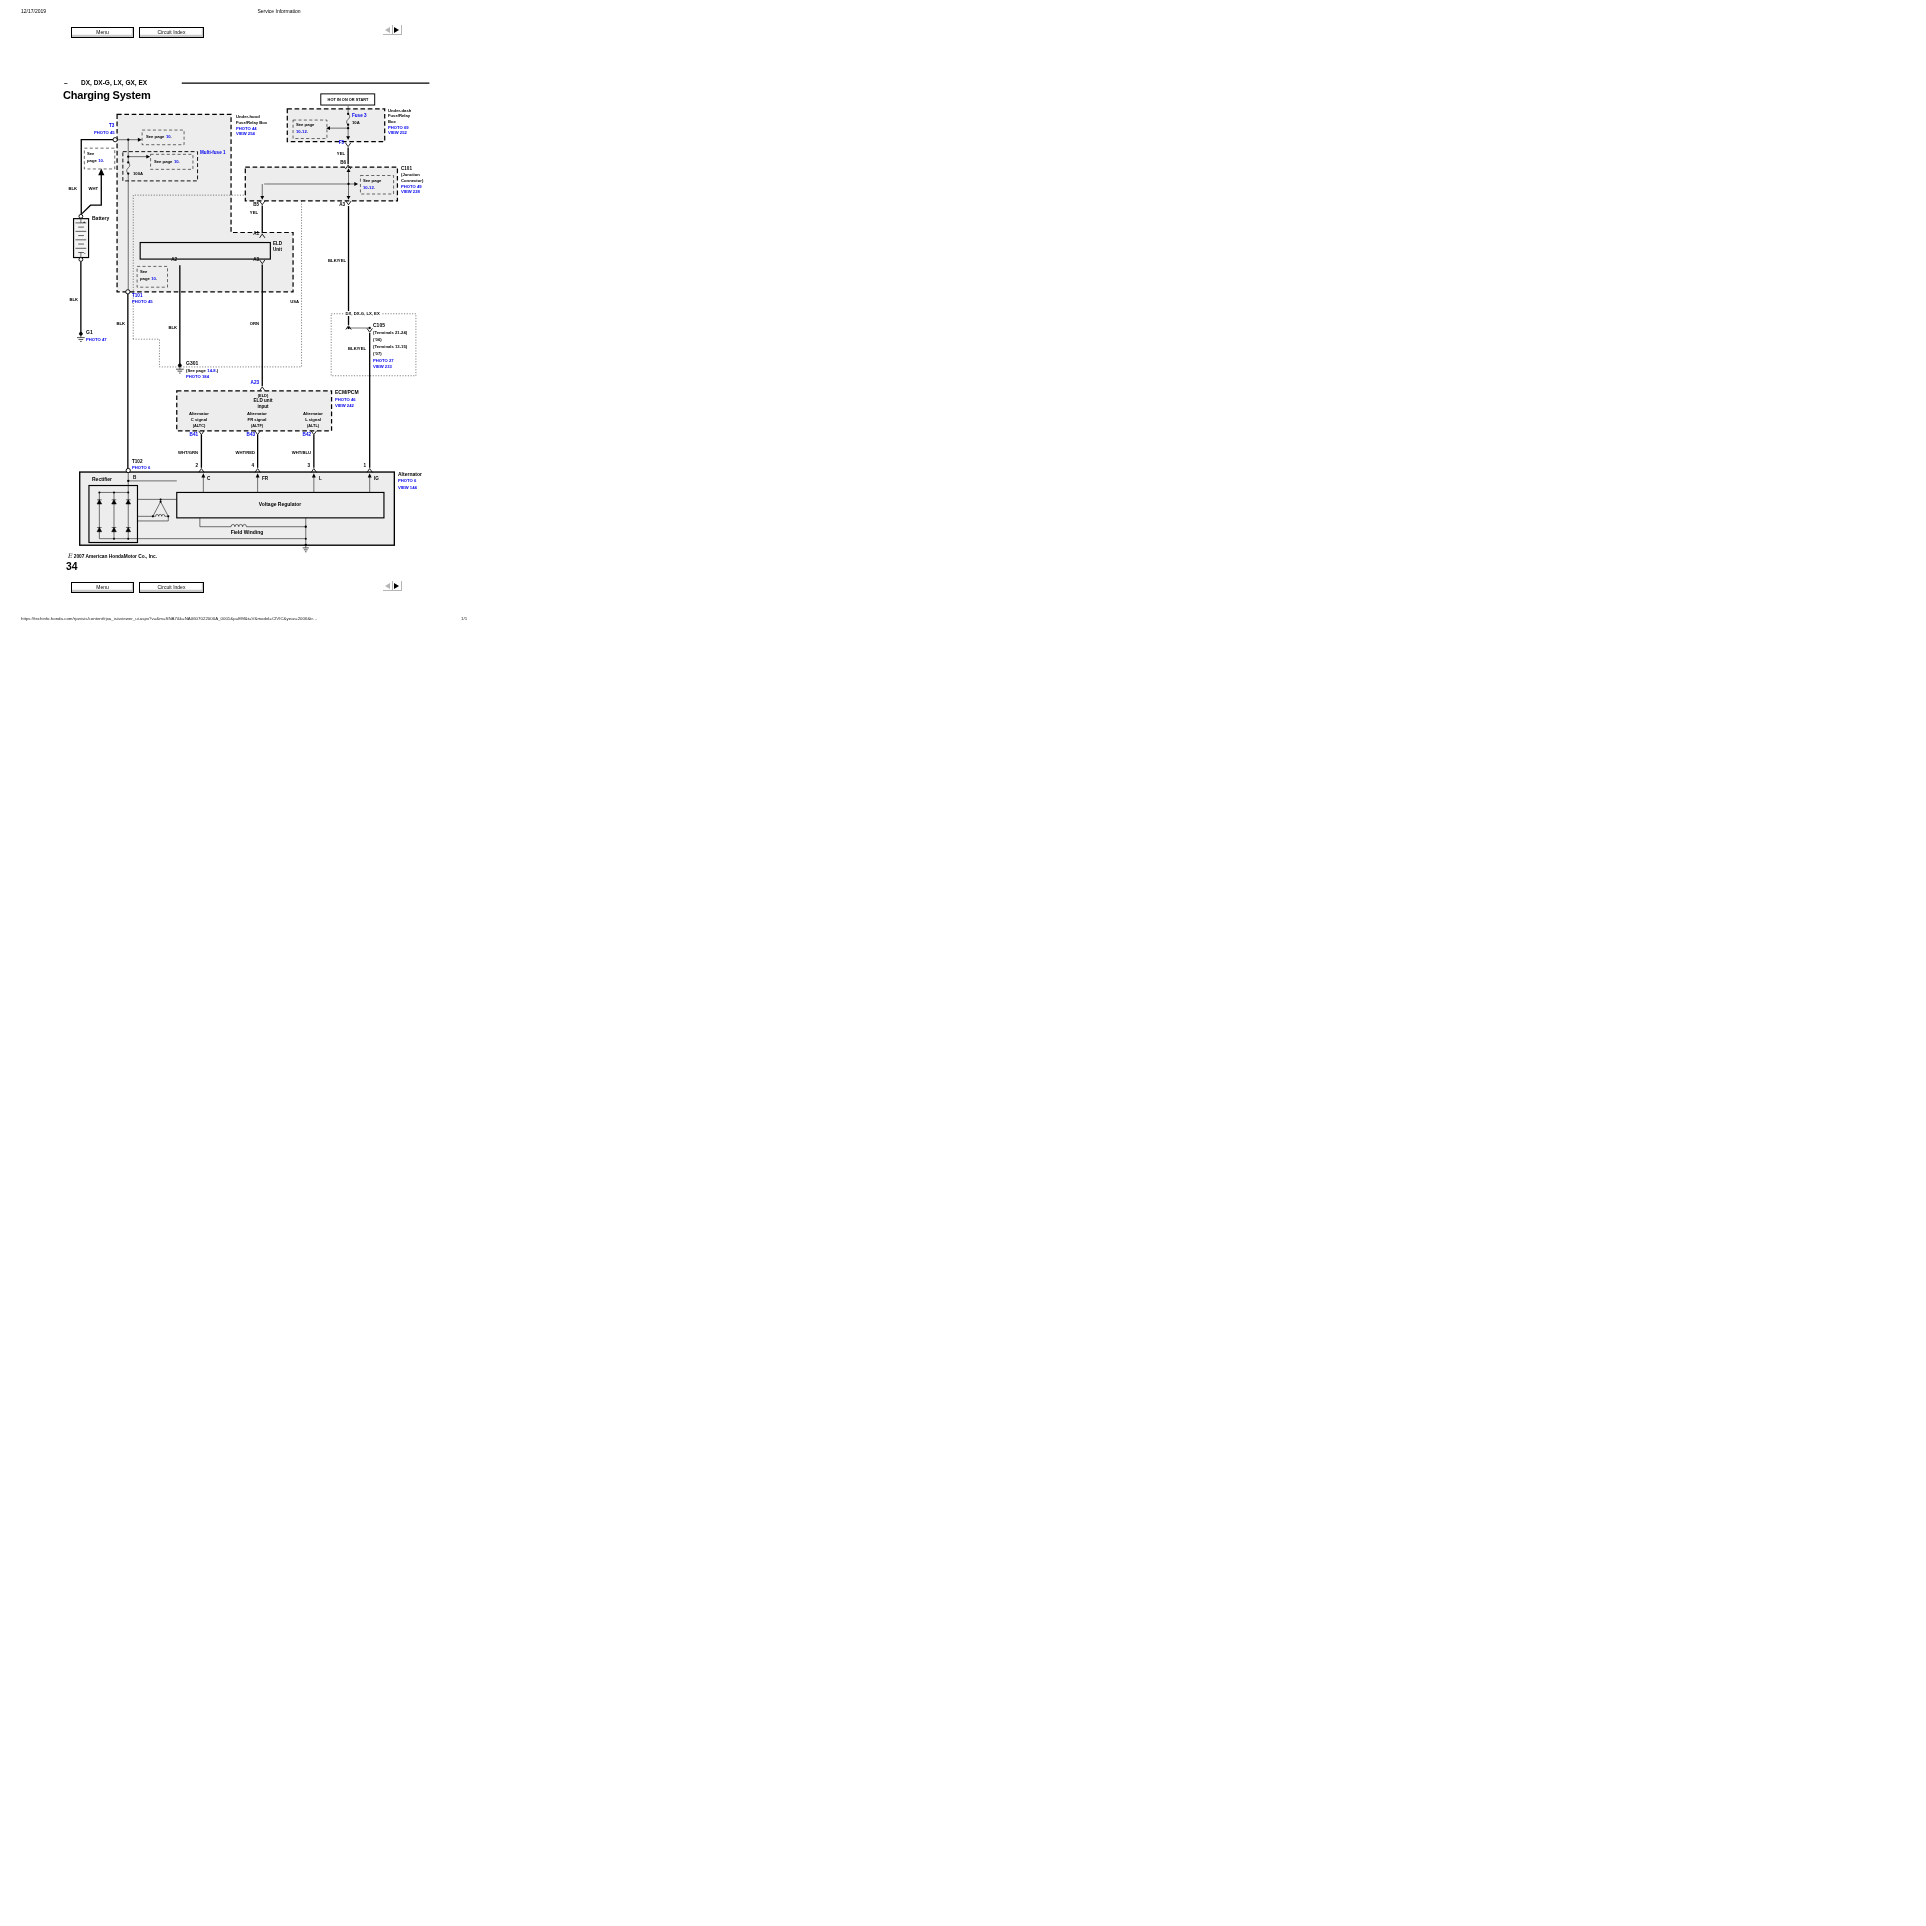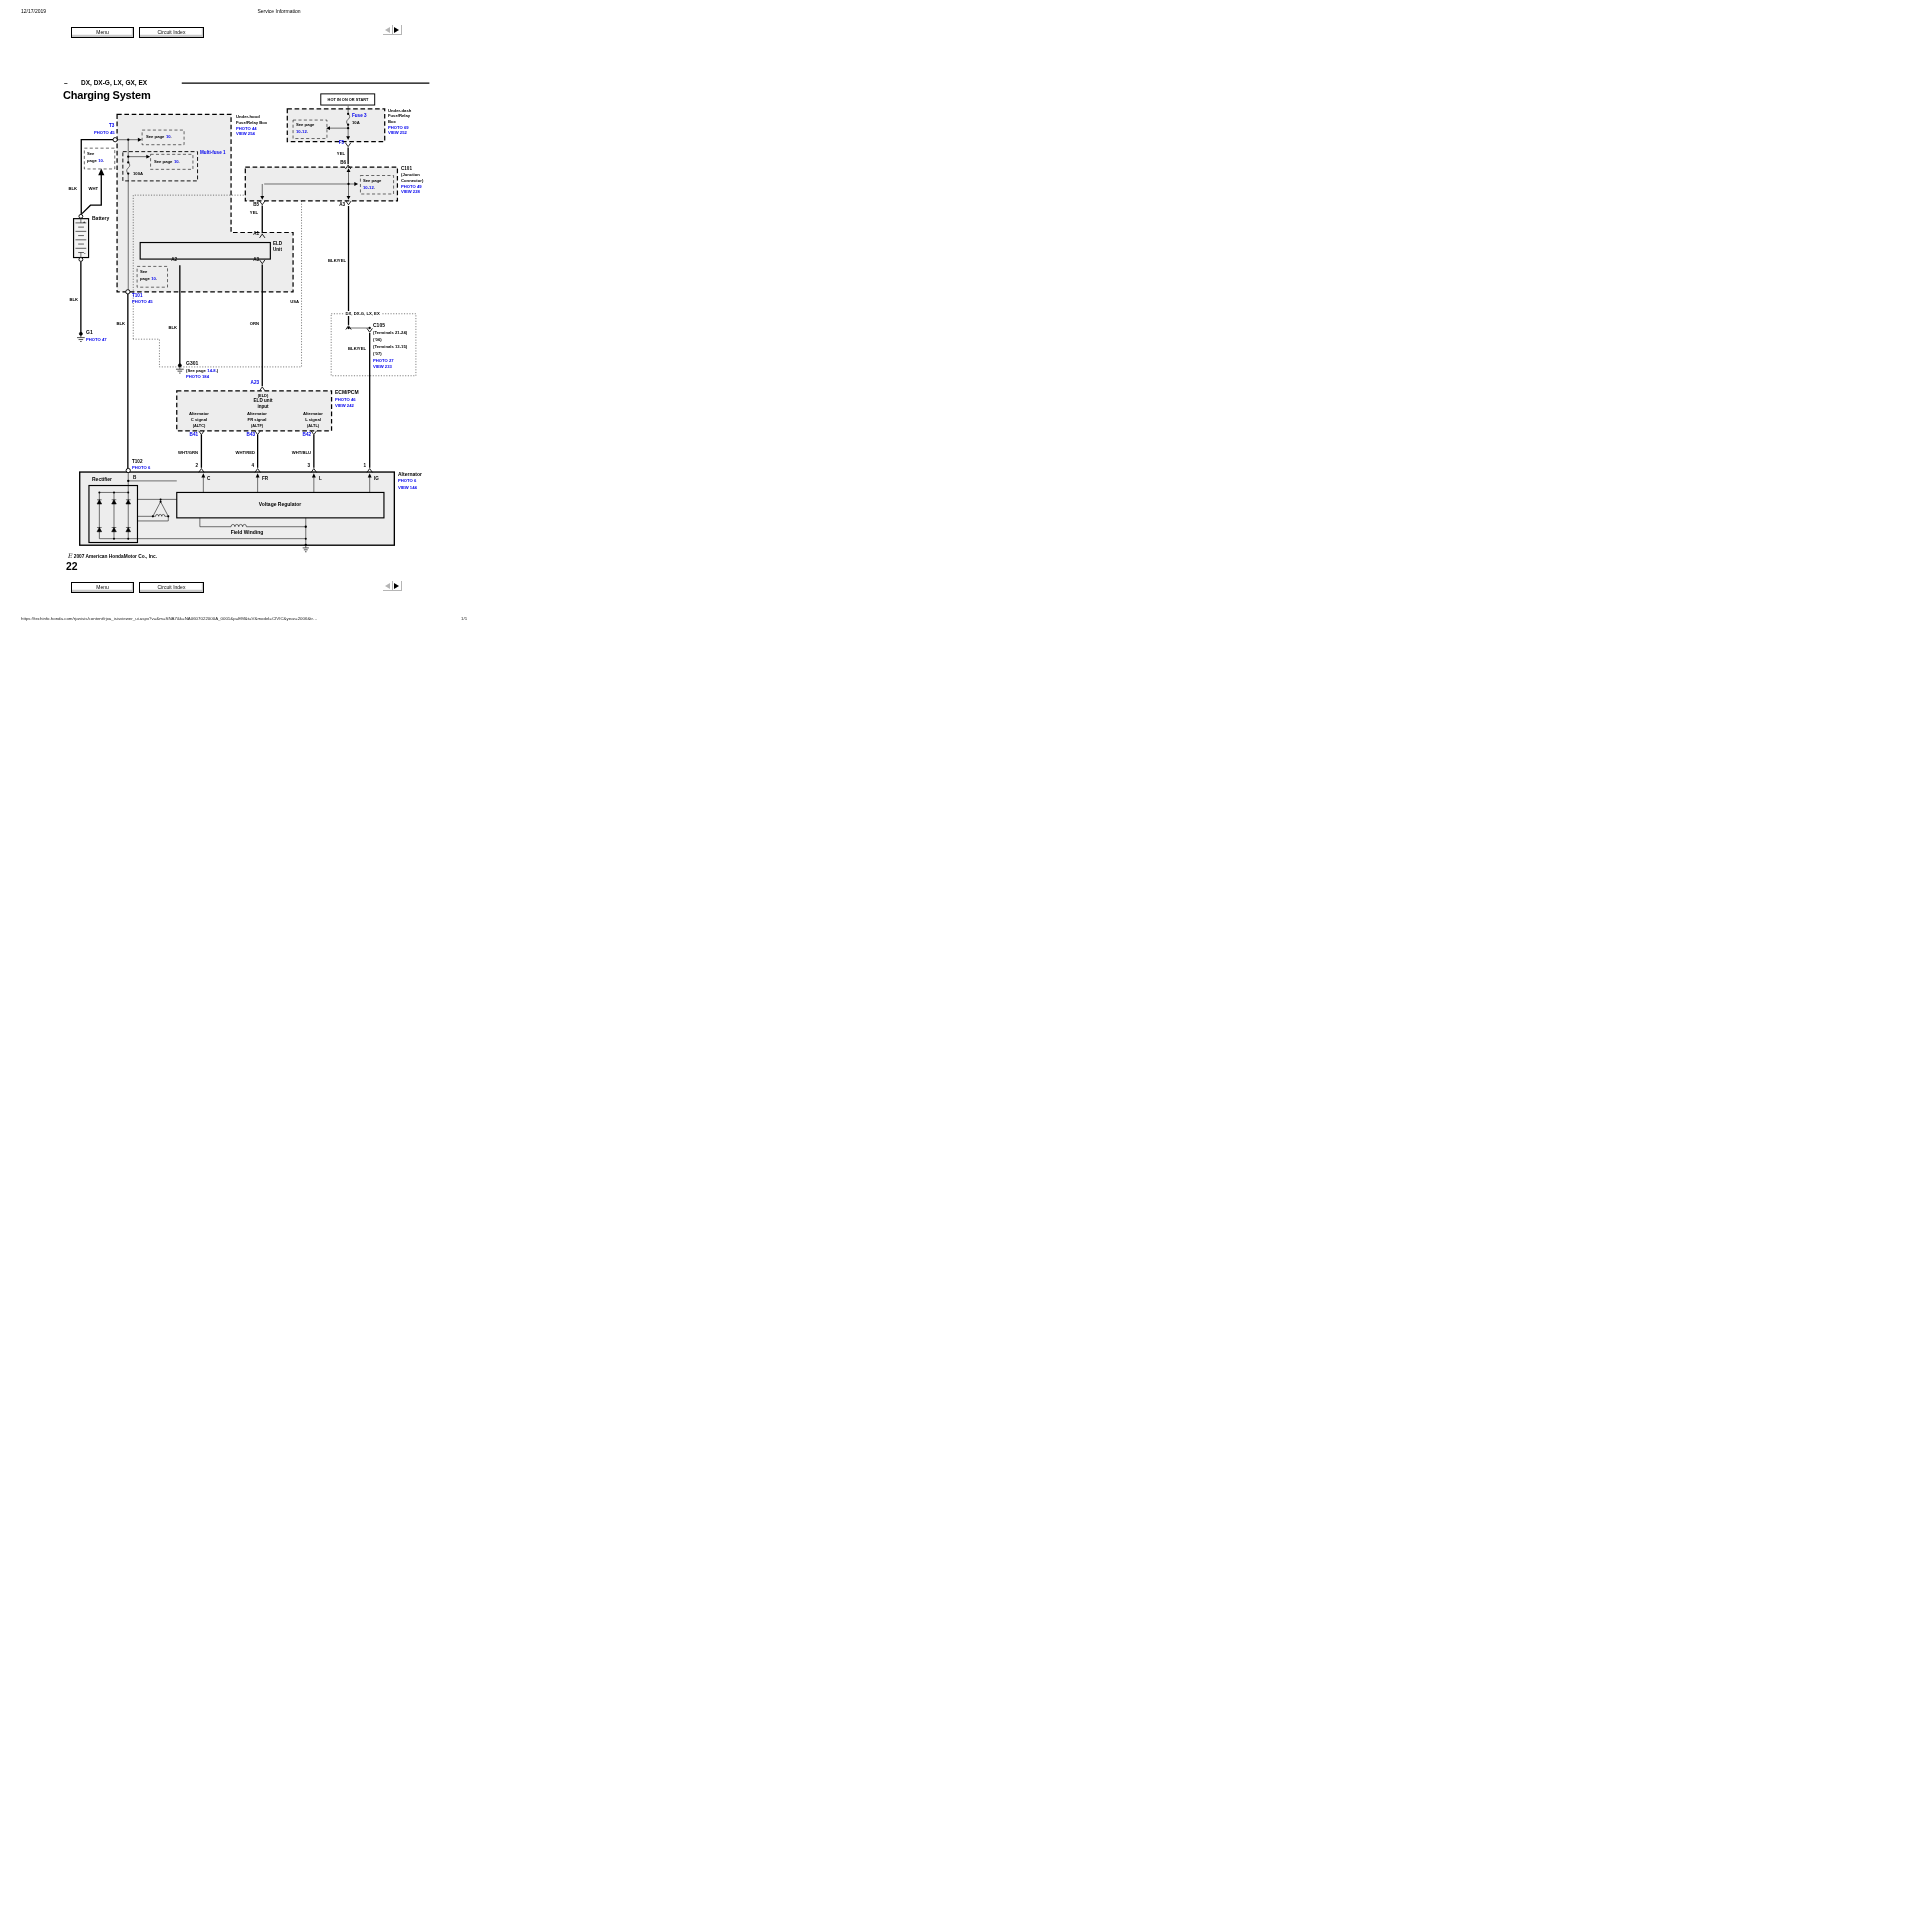--- a/index.html
+++ b/index.html
@@ -383,21 +383,21 @@
   <div class="lbl s13" style="left:92px;top:477px">Rectifier</div>
   <div class="lbl s12" style="left:133px;top:475px">B</div>
   <div class="lbl s12" style="left:207px;top:476px">C</div>
   <div class="lbl s12" style="left:262px;top:476px">FR</div>
   <div class="lbl s12" style="left:319px;top:476px">L</div>
   <div class="lbl s12" style="left:374px;top:476px">IG</div>
   <div class="lbl s13 ctr" style="left:280px;top:502px">Voltage Regulator</div>
   <div class="lbl s13 ctr" style="left:247px;top:530px">Field Winding</div>
 
   <div id="copy"><span class="csym">E</span><span>2007 American HondaMotor Co., Inc.</span></div>
-  <div id="pgnum">22</div>
+  <div id="pgnum">34</div>
 
   <div class="btn" style="left:71px;top:582px;width:61px"><span>Menu</span></div>
   <div class="btn" style="left:139px;top:582px;width:63px"><span>Circuit Index</span></div>
   <div class="navbox" style="left:383px;top:581px">
     <div class="navcell">
         <div class="tri-l"></div>
       </div>
     <div class="navcell">
         <div class="tri-r"></div>
       </div>

